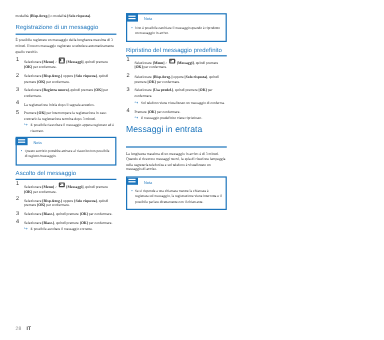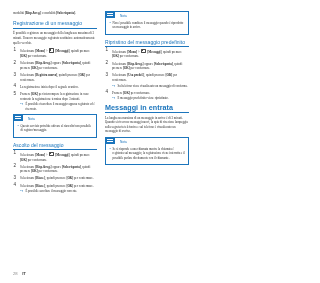--- a/index.html
+++ b/index.html
@@ -52,24 +52,24 @@
     color: #1c75bc;
     margin: 0 0 1.5px 0;
     padding: 0 0 1.4px 0;
     border-bottom: 0.7px solid #1c75bc;
     letter-spacing: 0.02px;
   }
   h1.bigsection {
     font-family: "Liberation Sans", sans-serif;
     font-size: 7.2px;
     line-height: 1.15;
-    font-weight: bold;
+    font-weight: normal;
     color: #1c75bc;
     margin: 0 0 2.4px 0;
-    padding: 0 0 0 0;
+    padding: 0 0 10px 0;
     border-bottom: 0.9px solid #1c75bc;
     letter-spacing: 0.05px;
   }
   p.intro {
     font-size: 3.1px;
     line-height: 1.5;
     margin: 2.5px 0 3px 0;
     color: #2b2b2b;
   }
 

